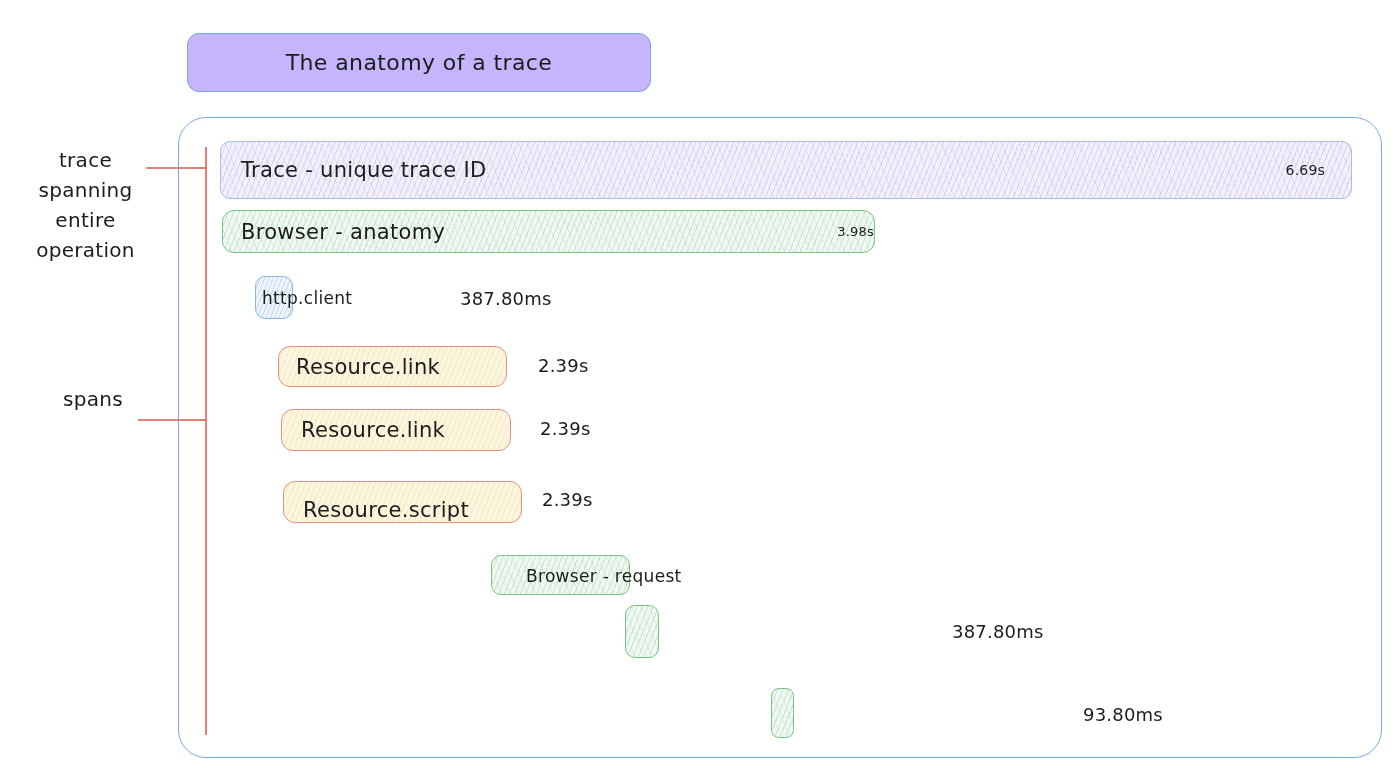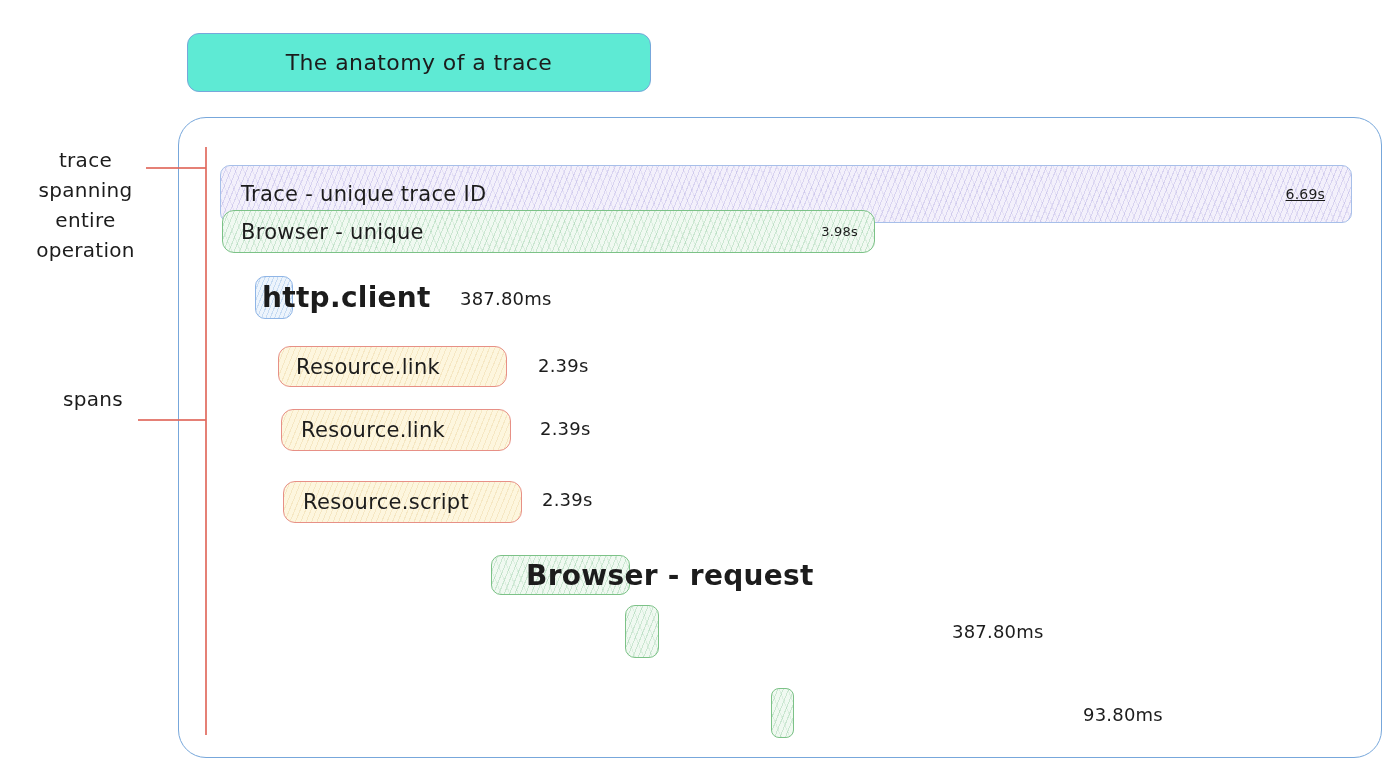--- a/index.html
+++ b/index.html
@@ -8,21 +8,21 @@
     background:#ffffff;
     font-family:"DejaVu Sans", sans-serif;
     color:var(--ink,#1c1c1c);
     position:relative;
     overflow:hidden;
   }
   .canvas{position:absolute;inset:0;}
 
   
   .sketch{position:absolute;box-sizing:border-box;}
-  .outline-blue{border:1.6px solid var(--blue-border,#77a7db);background:#5eead4;}
+  .outline-blue{border:1.6px solid var(--blue-border,#77a7db);background:#c4b5fd;}
 
   .hatch-lavender{
     background-color:var(--lavender-fill,#f3f0fb);
     background-image:
       repeating-linear-gradient(112deg, rgba(148,138,214,.28) 0 1px, transparent 1px 5px),
       repeating-linear-gradient(68deg, rgba(148,138,214,.15) 0 1px, transparent 1px 8px);
     border:1.6px solid var(--lavender-border,#a7bfe9);
   }
   .hatch-green{
     background-color:var(--green-fill,#f0f9f1);
@@ -65,44 +65,44 @@
 
   
   .note{position:absolute;font-size:20px;line-height:30px;letter-spacing:.3px;}
   .note-trace{left:28px;top:145px;width:115px;text-align:center;}
   .note-spans{left:63px;top:384px;}
 
   
   .bar{display:flex;align-items:center;}
   .span-label{font-size:21px;letter-spacing:.3px;white-space:nowrap;}
   .span-duration{font-size:14px;letter-spacing:.2px;white-space:nowrap;}
-  .abs-label{position:absolute;font-size:28px;letter-spacing:.3px;white-space:nowrap;line-height:24px;font-weight:bold;}
+  .abs-label{position:absolute;font-size:17px;letter-spacing:.3px;white-space:nowrap;line-height:24px;}
   .abs-duration{position:absolute;font-size:18px;letter-spacing:.2px;white-space:nowrap;line-height:16px;}
 
-  .bar-trace{left:220px;top:141px;width:1132px;height:58px;border-radius:10px;margin-top:24px;}
+  .bar-trace{left:220px;top:141px;width:1132px;height:58px;border-radius:10px;}
   .bar-trace .span-label{margin-left:20px;}
-  .bar-trace .span-duration{margin-left:auto;margin-right:26px;text-decoration:underline;}
+  .bar-trace .span-duration{margin-left:auto;margin-right:26px;}
 
   .bar-connect{left:222px;top:210px;width:653px;height:43px;border-radius:12px;}
   .bar-connect .span-label{margin-left:18px;}
-  .bar-connect .span-duration{margin-left:auto;margin-right:16px;font-size:13px;}
+  .bar-connect .span-duration{margin-left:auto;font-size:13px;}
 
   .box-httpclient{left:255px;top:276px;width:38px;height:43px;border-radius:10px;}
   .lbl-httpclient{left:262px;top:286px;}
   .dur-httpclient{left:460px;top:291px;}
 
   .box-link1{left:278px;top:346px;width:229px;height:41px;border-radius:12px;}
   .box-link1 .span-label{margin-left:17px;}
   .dur-link1{left:538px;top:358px;}
 
   .box-link2{left:281px;top:409px;width:230px;height:42px;border-radius:12px;}
   .box-link2 .span-label{margin-left:19px;}
   .dur-link2{left:540px;top:421px;}
 
-  .box-script{left:283px;top:481px;width:239px;height:42px;border-radius:12px;}
+  .box-script{left:283px;top:481px;width:239px;height:42px;border-radius:12px;align-items:flex-end;}
   .box-script .span-label{margin-left:19px;}
   .dur-script{left:542px;top:492px;}
 
   .box-request{left:491px;top:555px;width:139px;height:40px;border-radius:10px;}
   .lbl-request{left:526px;top:564px;}
 
   .box-response{left:625px;top:605px;width:34px;height:53px;border-radius:10px;}
   .lbl-response{left:637px;top:620px;}
   .dur-response{left:952px;top:624px;}
 
@@ -127,21 +127,21 @@
   <div class="red-line red-vline"></div>
   <div class="red-line red-hline-trace"></div>
   <div class="red-line red-hline-spans"></div>
 
   <div class="sketch hatch-lavender bar bar-trace">
     <span class="span-label">Trace - unique trace ID</span>
     <span class="span-duration">6.69s</span>
   </div>
 
   <div class="sketch hatch-green bar bar-connect">
-    <span class="span-label">Browser - unique</span>
+    <span class="span-label">Browser - anatomy</span>
     <span class="span-duration">3.98s</span>
   </div>
 
   <div class="sketch hatch-blue box-httpclient"></div>
   <span class="abs-label lbl-httpclient">http.client</span>
   <span class="abs-duration dur-httpclient">387.80ms</span>
 
   <div class="sketch hatch-yellow bar box-link1">
     <span class="span-label">Resource.link</span>
   </div>

